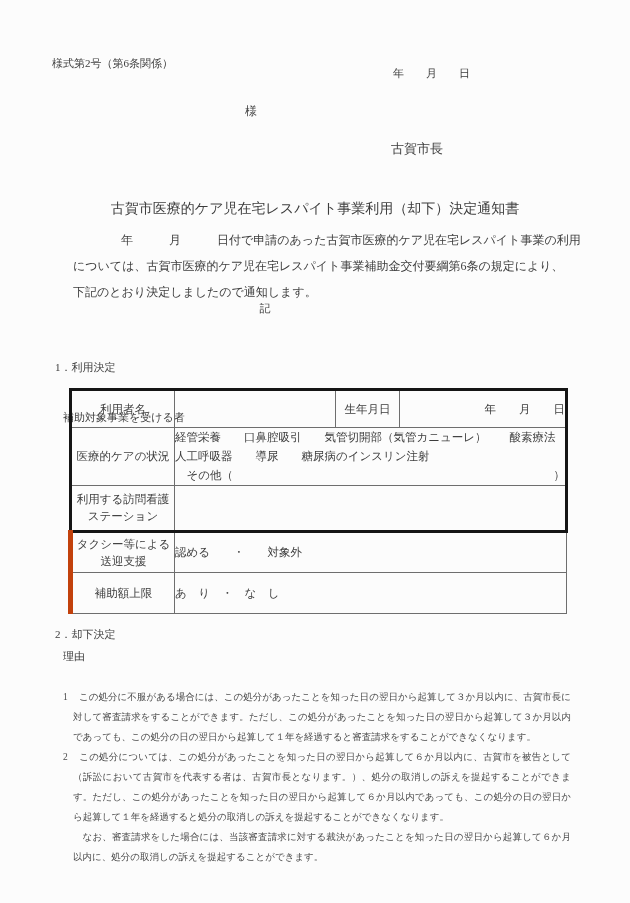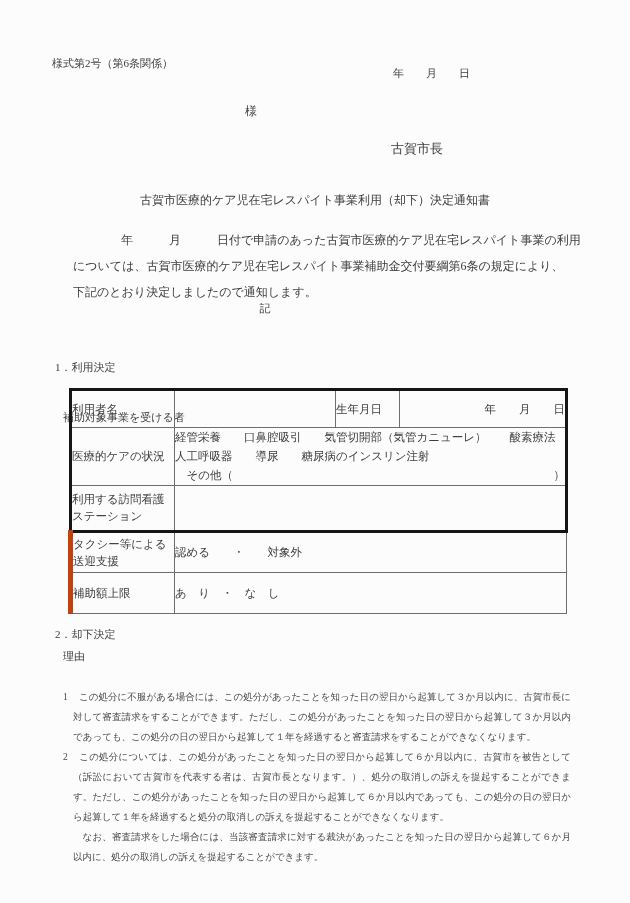--- a/index.html
+++ b/index.html
@@ -11,21 +11,21 @@
     font-family:"Liberation Serif","DejaVu Serif",serif;
     color:#3d3d3d;
     overflow:hidden;
   }
   .abs { position:absolute; }
 
   .form-number { top:56px; left:52px; font-size:11px; }
   .date-line   { top:66px; left:0; right:0; text-align:right; padding-right:160px; font-size:11px; }
   .addressee   { top:103px; left:245px; font-size:12px; }
   .mayor       { top:140px; left:391px; font-size:13px; }
-  .doc-title   { top:192px; left:0; right:0; text-align:center; font-size:12px; font-weight:normal; margin:0; }
+  .doc-title   { top:192px; left:0; right:0; text-align:center; font-size:14px; font-weight:normal; margin:8px; }
 
   .body-par { top:227px; left:53px; width:430px; font-size:12px;margin-left:20px; }
   .body-par .line { line-height:26px; white-space:nowrap; }
 
   .ki-marker { top:301px; left:53px; width:424px; text-align:center; font-size:11px; }
 
   .sec-heading    { font-size:11px; }
   .sec1-heading   { top:360px; left:55px; }
   .sec1-sub       { top:378px; left:63px;margin-top:32px; }
   .sec2-heading   { top:627px; left:55px; }
@@ -37,21 +37,21 @@
     font-size:11.5px; color:#3d3d3d;
   }
   .doc-table td { padding:0; vertical-align:middle; }
   .h38{height:38px;} .h57{height:57px;} .h46{height:46px;} .h41{height:41px;}
 
   .bl3{border-left:3px solid #151515;} .bt3{border-top:3px solid #151515;}
   .br3{border-right:3px solid #151515;} .bb3{border-bottom:3px solid #151515;}
   .bl1{border-left:5px solid #c2410c;}
   .br1{border-right:1px solid #6e6e6e;} .bb1{border-bottom:1px solid #6e6e6e;}
 
-  .lbl { }
+  .lbl { text-align:center; }
   .lbl-line { display:block; line-height:17px; }
 
   .dob-value { text-align:right; padding-right:46px; }
 
   .care-cell { padding:4px 4px 4px 8px; line-height:19px; }
   .care-line3 { display:flex; }
   .care-fill { flex:1 1 auto; }
 
   .center-val { text-align:left; padding-right:30px; }
 

